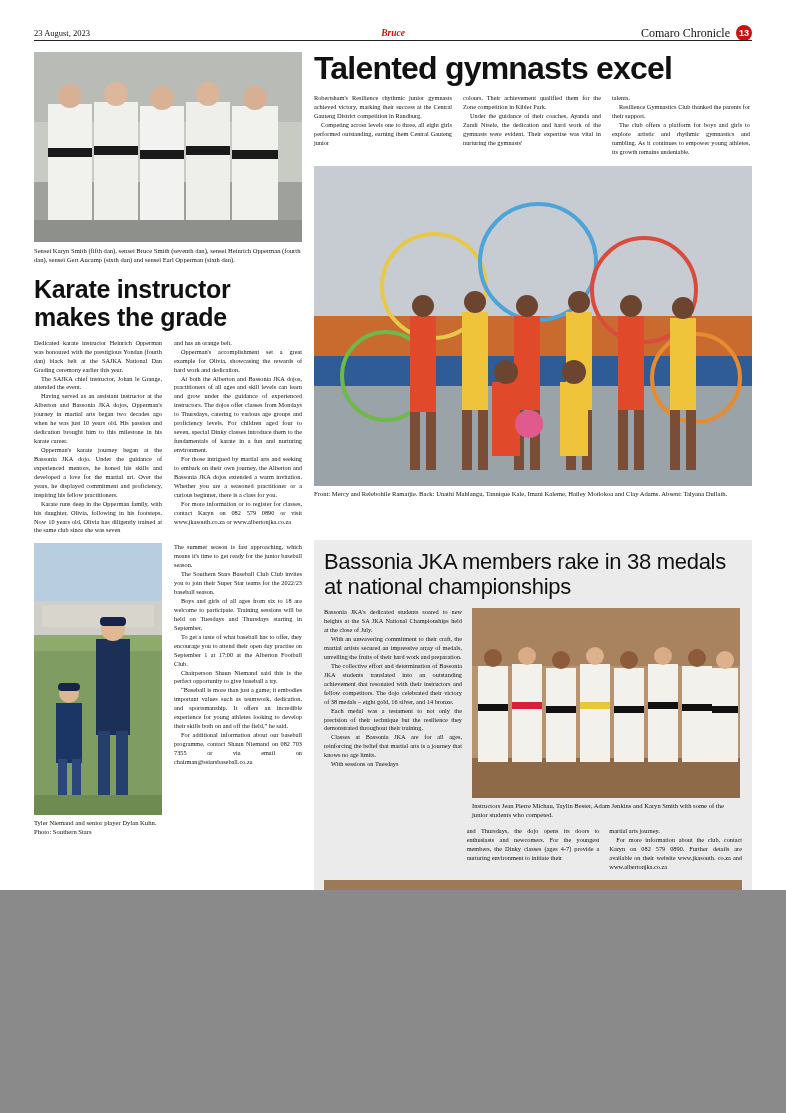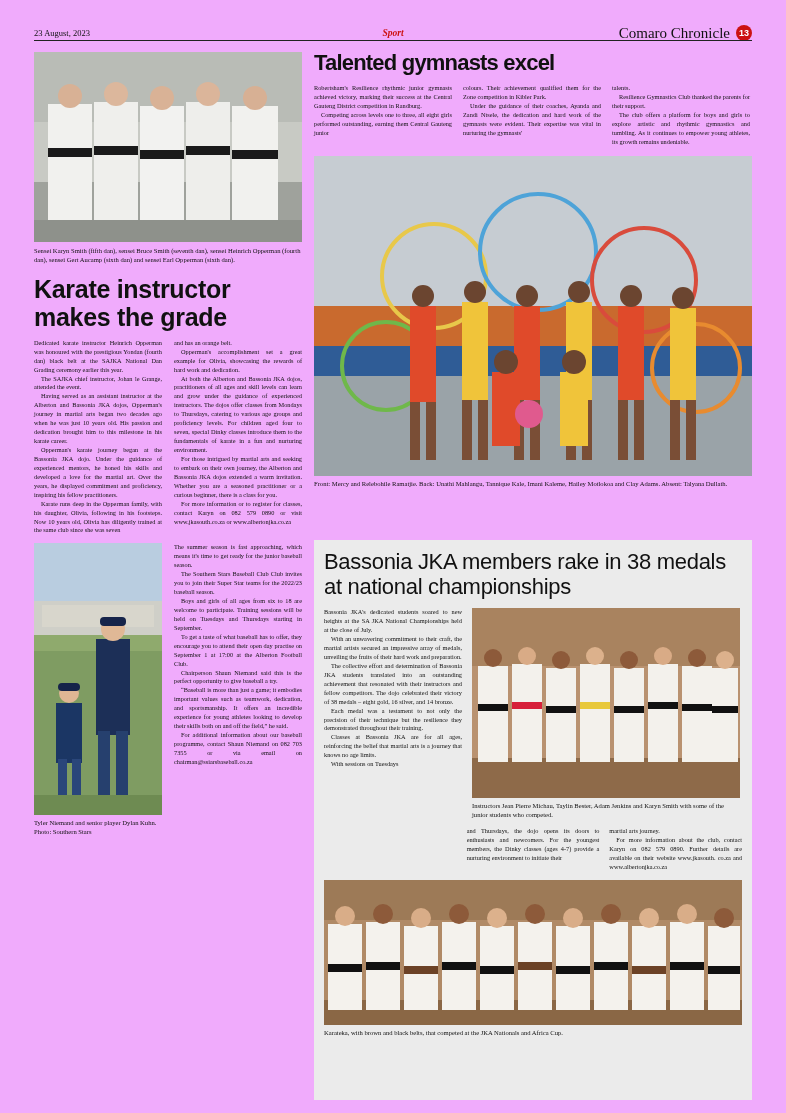--- a/index.html
+++ b/index.html
@@ -7,22 +7,22 @@
     margin: 0; padding: 0;
     background: #8a8a8a;
   }
   body {
     font-family: "Liberation Serif", serif;
     display: flex;
     justify-content: center;
   }
   .page {
     width: 786px;
-    height: 1113px;
-    background: #f0abfc;
+    height: 890px;
+    background: #ffffff;
     position: relative;
     overflow: hidden;
     padding: 0;
   }
 
   
   .masthead {
     position: absolute;
     top: 22px; left: 34px; right: 34px;
     height: 22px;
@@ -32,21 +32,21 @@
     font-family: "Liberation Serif", serif;
   }
   .masthead .date { font-size: 8.5px; color: #111; }
   .masthead .section {
     font-size: 9.5px; color: #cc1111; font-style: italic; font-weight: bold;
     position: absolute; left: 50%; transform: translateX(-50%);
   }
   .masthead .right {
     display: flex; align-items: center; gap: 6px;
   }
-  .masthead .pub { font-size: 15px; color: #111; }
+  .masthead .pub { font-size: 12px; color: #111; }
   .pagenum {
     width: 16px; height: 16px; border-radius: 50%;
     background: #cc1111; color: #fff;
     font-size: 9px; font-weight: bold;
     display: flex; align-items: center; justify-content: center;
     font-family: Liberation Sans, sans-serif;
   }
   .rule {
     position: absolute; left: 34px; right: 34px; top: 40px;
     border-top: 1px solid #222;
@@ -109,21 +109,21 @@
 
   
   .right-col {
     position: absolute;
     left: 314px; top: 52px;
     width: 438px;
   }
   #gym-headline {
     font-family: "Liberation Sans", sans-serif;
     font-weight: bold;
-    font-size: 22px;
+    font-size: 32px;
     line-height: 1;
     letter-spacing: -0.8px;
     color: #111;
   }
   .gym-cols {
     display: flex; gap: 11px; margin-top: 10px;
   }
   .gym-cols .col { width: 138px; }
   #gym-photo { width: 438px; height: 320px; margin-top: 9px; }
   #gym-caption { width: 438px; margin-top: 4px; }
@@ -153,21 +153,21 @@
   #bassonia-photo2 { width: 418px; height: 145px; margin-top: 8px; }
   #bassonia-caption2 { width: 418px; margin-top: 4px; }
 </style>
 </head>
 <body>
 
 <div class="page">
 
   <div class="masthead">
     <span class="date">23 August, 2023</span>
-    <span class="section">Sport</span>
+    <span class="section">Bruce</span>
     <span class="right">
       <span class="pub">Comaro Chronicle</span>
       <span class="pagenum">13</span>
     </span>
   </div>
   <div class="rule"></div>
 
   <div class="left-col">
 
     <div class="photo" id="karate-photo">

